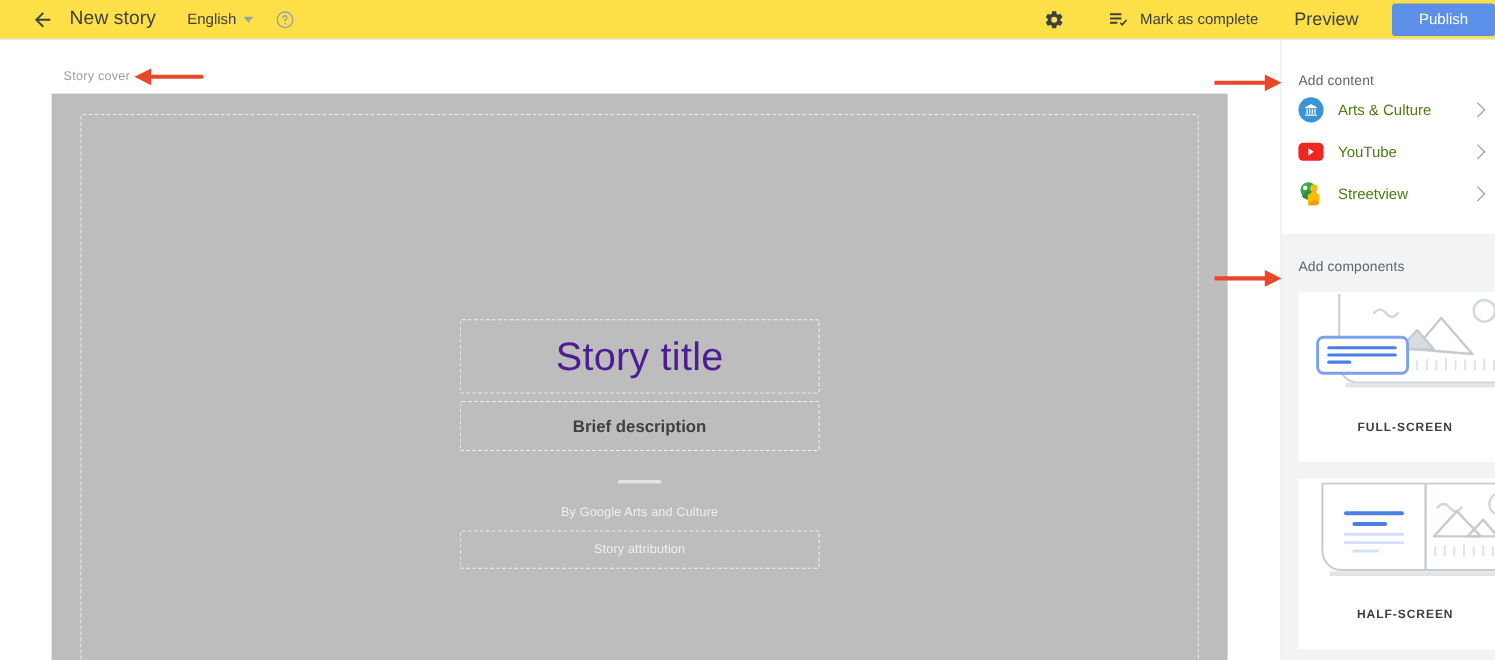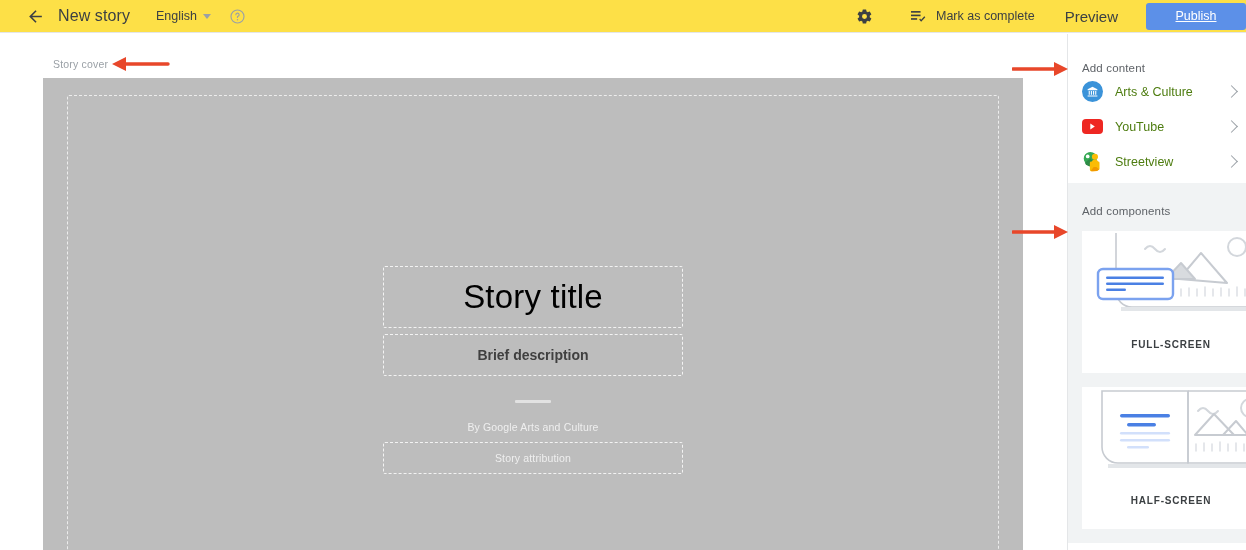--- a/index.html
+++ b/index.html
@@ -47,26 +47,26 @@
     display: flex; align-items: center; cursor: pointer;
     margin-left: 34px;
   }
   .mark-icon { margin-right: 9px; display:flex; }
   .mark-label { font-size: 12.5px; color: #3c4043; }
   .preview-btn {
     margin-left: 30px; font-size: 15px; color: #3c4043; cursor: pointer;
   }
   .publish-btn {
     margin-left: 28px;
-    width: 100px; height: 27px;
+    width: 86px; height: 27px;
     background: #5c90e8;
     border-radius: 3px;
     color: #ffffff; font-size: 12.5px;
     display: flex; align-items: center; justify-content: center;
-    cursor: pointer; overflow: hidden; white-space: nowrap; text-decoration: underline;
+    cursor: pointer; overflow: hidden; white-space: nowrap;
   }
 
   
   .canvas-region {
     position: absolute; left: 0; top: 34px;
     width: 1067px; height: 372px;
     background: #ffffff;
     text-align: right;
   }
   .cover-label {
@@ -92,21 +92,21 @@
   }
   .field-box {
     width: 300px;
     border: 1px dashed rgba(255,255,255,.82);
     border-radius: 2px;
     display: flex; align-items: center; justify-content: center;
     cursor: text;
   }
   .f-title { height: 62px; }
   .f-title span {
-    font-size: 33px; color: #000000; font-weight: 300; letter-spacing: .2px;
+    font-size: 33px; color: #4c1d95; font-weight: 300; letter-spacing: .2px;
   }
   .f-desc { height: 42px; margin-top: 6px; }
   .f-desc span { font-size: 14px; color: #404040; font-weight: 700; }
   .divider-rule {
     width: 36px; height: 2.5px; background: #e2e2e2;
     margin-top: 24px; border-radius: 1px;
   }
   .byline {
     margin-top: 18px;
     font-size: 10.5px; color: #efefef; letter-spacing: .15px;
@@ -118,21 +118,21 @@
   .sidebar {
     position: absolute; right: 0; top: 34px;
     width: 179px; height: 516px;
     background: #ffffff;
     border-left: 1px solid #e4e6e8;
     overflow: hidden;
   }
   .sb-section-title {
     font-size: 11.5px; color: #5f6368; letter-spacing: .15px;
   }
-  .content-block { padding: 28px 0 4px 0; background: #ffffff; }
+  .content-block { padding: 28px 0 16px 0; background: #ffffff; }
   .content-block .sb-section-title { padding-left: 14px; }
   .content-row {
     display: flex; align-items: center;
     height: 35px; padding: 0 8px 0 14px;
     cursor: pointer;
   }
   .row-icon {
     width: 21px; height: 21px; flex: 0 0 21px;
     border-radius: 50%;
     display: flex; align-items: center; justify-content: center;

